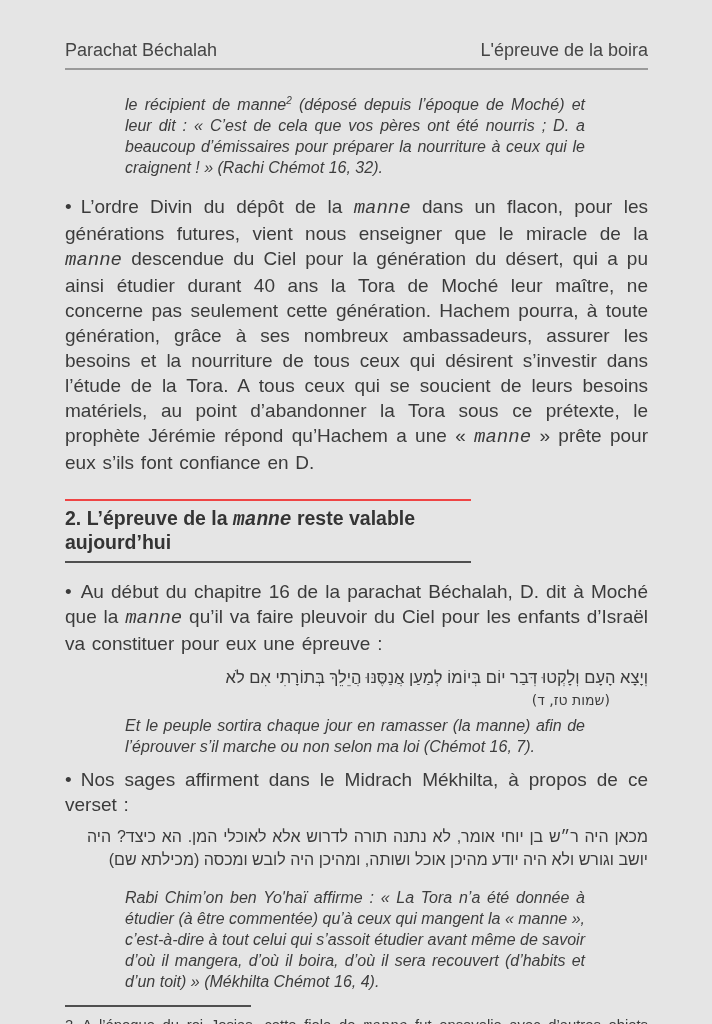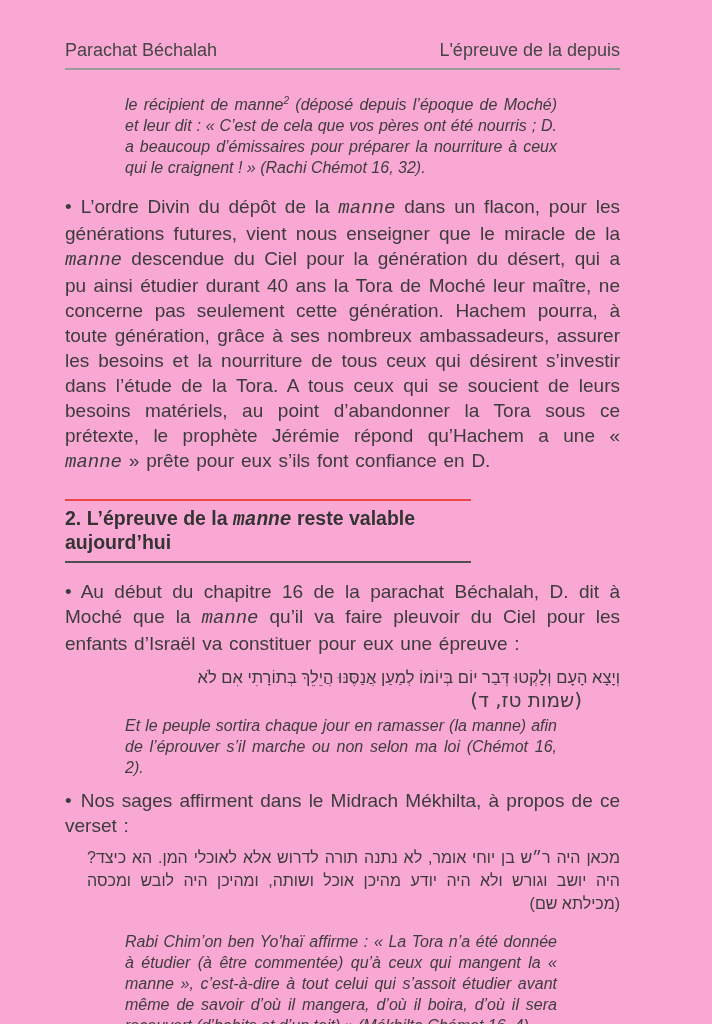--- a/index.html
+++ b/index.html
@@ -1,24 +1,24 @@
 <!DOCTYPE html>
 <html lang="fr"><head>
 <meta charset="utf-8">
 <style>
   html,body{margin:0;padding:0;background:#ffffff;}
   .page{
     position:relative;
     width:712px;height:1024px;
     margin:0 auto;
-    background:#f9a8d4;
+    background:#e5e5e5;
     color:#3b3b3b;
     font-family:"Liberation Sans", sans-serif;
     box-sizing:border-box;
-    padding:40px 92px 0 65px;
+    padding:40px 64px 0 65px;
     overflow:hidden;
   }
   
   .running-header{display:flex;justify-content:space-between;align-items:baseline;font-size:18px;color:#454545;}
   .header-rule{border:0;border-top:2px solid #9a9a9a;margin:7px 0 0 0;}
 
   
   .quote{margin:24px 63px 0 60px;font-style:italic;font-size:16px;line-height:21px;text-align:justify;color:#3d3d3d;}
   .quote .sup{font-style:italic;font-size:10px;vertical-align:super;line-height:0;}
 
@@ -31,52 +31,52 @@
   .section-heading{
     margin-top:24px;width:406px;
     border-top:2px solid #ef4444;border-bottom:2px solid #4f4f4f;
     padding:6px 0 7px 0;
     font-size:19.5px;font-weight:bold;color:#343434;
   }
 
   
   .hebrew{font-family:Liberation Sans, sans-serif;direction:rtl;unicode-bidi:embed;}
   .verse-hebrew{margin:8px 0 0 22px;font-size:16.5px;line-height:26px;text-align:justify;}
-  .verse-citation{margin:0 38px 0 22px;font-size:20px;line-height:20px;direction:rtl;font-family:"DejaVu Sans", sans-serif;}
+  .verse-citation{margin:0 38px 0 22px;font-size:14px;line-height:20px;direction:rtl;font-family:"DejaVu Sans", sans-serif;}
   .midrash-hebrew{margin:8px 0 16px 22px;font-size:16px;line-height:23px;text-align:justify;}
 
   .quote.tight{margin-top:5px;}
 
   
   .footnote-divider{border:0;border-top:2px solid #4f4f4f;width:186px;margin:13px 0 0 0;}
   .footnote{margin:9px 0 0 0;font-size:14.8px;line-height:19px;text-align:justify;padding-left:17px;text-indent:-17px;}
   .footnote .fn-num{margin-right:5px;}
 </style>
 </head>
 <body>
 
 <div class="page">
 
   <div class="running-header">
     <span>Parachat Béchalah</span>
-    <span>L'épreuve de la depuis</span>
+    <span>L'épreuve de la boira</span>
   </div>
   <hr class="header-rule">
 
   <div class="quote"><span>le récipient de manne</span><span class="sup">2</span><span> (déposé depuis l’époque de Moché) et leur dit : « C’est de cela que vos pères ont été nourris ; D. a beaucoup d’émissaires pour préparer la nourriture à ceux qui le craignent ! » (Rachi Chémot 16, 32).</span></div>
 
   <p class="body-p"><span class="bullet">•</span><span><span>L’ordre Divin du dépôt de la </span><span class="italic">manne</span><span> dans un flacon, pour les générations futures, vient nous enseigner que le miracle de la </span><span class="italic">manne</span><span> descendue du Ciel pour la génération du désert, qui a pu ainsi étudier durant 40 ans la Tora de Moché leur maître, ne concerne pas seulement cette génération. Hachem pourra, à toute génération, grâce à ses nombreux ambassadeurs, assurer les besoins et la nourriture de tous ceux qui désirent s’investir dans l’étude de la Tora. A tous ceux qui se soucient de leurs besoins matériels, au point d’abandonner la Tora sous ce prétexte, le prophète Jérémie répond qu’Hachem a une « </span><span class="italic">manne</span><span> » prête pour eux s’ils font confiance en D.</span></span></p>
 
   <div class="section-heading"><span>2. L’épreuve de la </span><span class="italic">manne</span><span> reste valable aujourd’hui</span></div>
 
   <p class="body-p"><span class="bullet">•</span><span><span>Au début du chapitre 16 de la parachat Béchalah, D. dit à Moché que la </span><span class="italic">manne</span><span> qu’il va faire pleuvoir du Ciel pour les enfants d’Israël va constituer pour eux une épreuve :</span></span></p>
 
   <div class="hebrew verse-hebrew">וְיָצָא הָעָם וְלָקְטוּ דְּבַר יוֹם בְּיוֹמוֹ לְמַעַן אֲנַסֶּנּוּ הֲיֵלֵךְ בְּתוֹרָתִי אִם לֹא</div>
   <div class="verse-citation">(שמות טז, ד)</div>
-  <div class="quote tight">Et le peuple sortira chaque jour en ramasser (la manne) afin de l’éprouver s’il marche ou non selon ma loi (Chémot 16, 2).</div>
+  <div class="quote tight">Et le peuple sortira chaque jour en ramasser (la manne) afin de l’éprouver s’il marche ou non selon ma loi (Chémot 16, 7).</div>
 
   <p class="body-p" style="margin-top:10px;"><span class="bullet">•</span><span>Nos sages affirment dans le Midrach Mékhilta, à propos de ce verset :</span></p>
 
   <div class="hebrew midrash-hebrew">מכאן היה ר״ש בן יוחי אומר, לא נתנה תורה לדרוש אלא לאוכלי המן. הא כיצד? היה יושב וגורש ולא היה יודע מהיכן אוכל ושותה, ומהיכן היה לובש ומכסה (מכילתא שם)</div>
   <div class="quote tight">Rabi Chim’on ben Yo'haï affirme : « La Tora n’a été donnée à étudier (à être commentée) qu’à ceux qui mangent la « manne », c’est-à-dire à tout celui qui s’assoit étudier avant même de savoir d’où il mangera, d’où il boira, d’où il sera recouvert (d’habits et d’un toit) » (Mékhilta Chémot 16, 4).</div>
 
   <hr class="footnote-divider">
   <p class="footnote"><span class="fn-num">2.</span><span><span>A l’époque du roi Josias, cette fiole de </span><span class="italic">manne</span><span> fut ensevelie avec d’autres objets sacrés du Temple dans ses soubassements - devant l’Eternel </span></span></p>
 
 </div>

